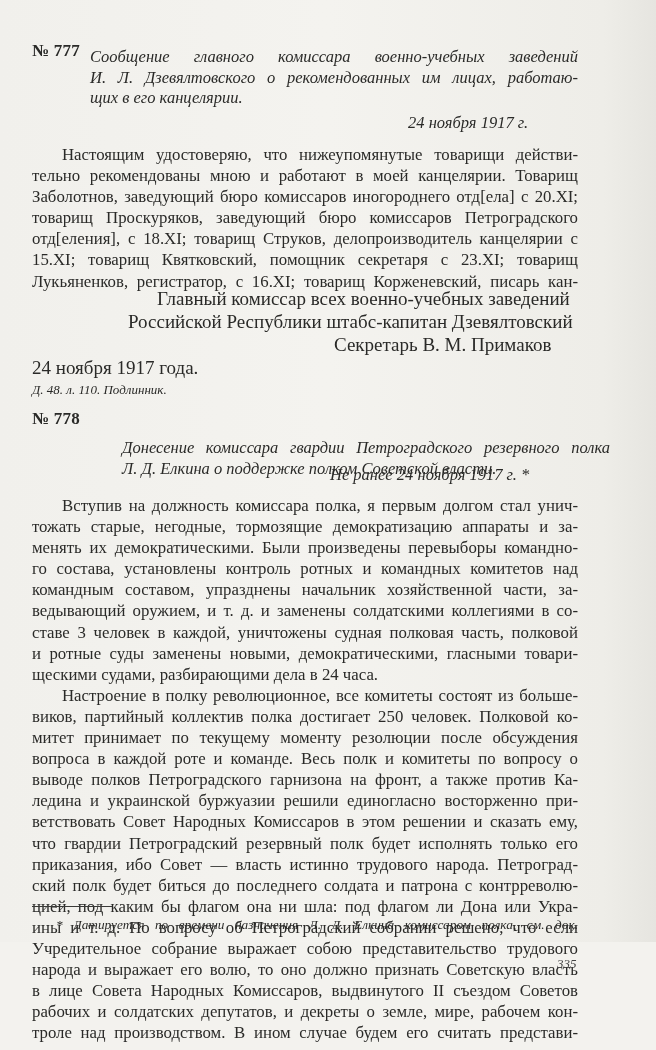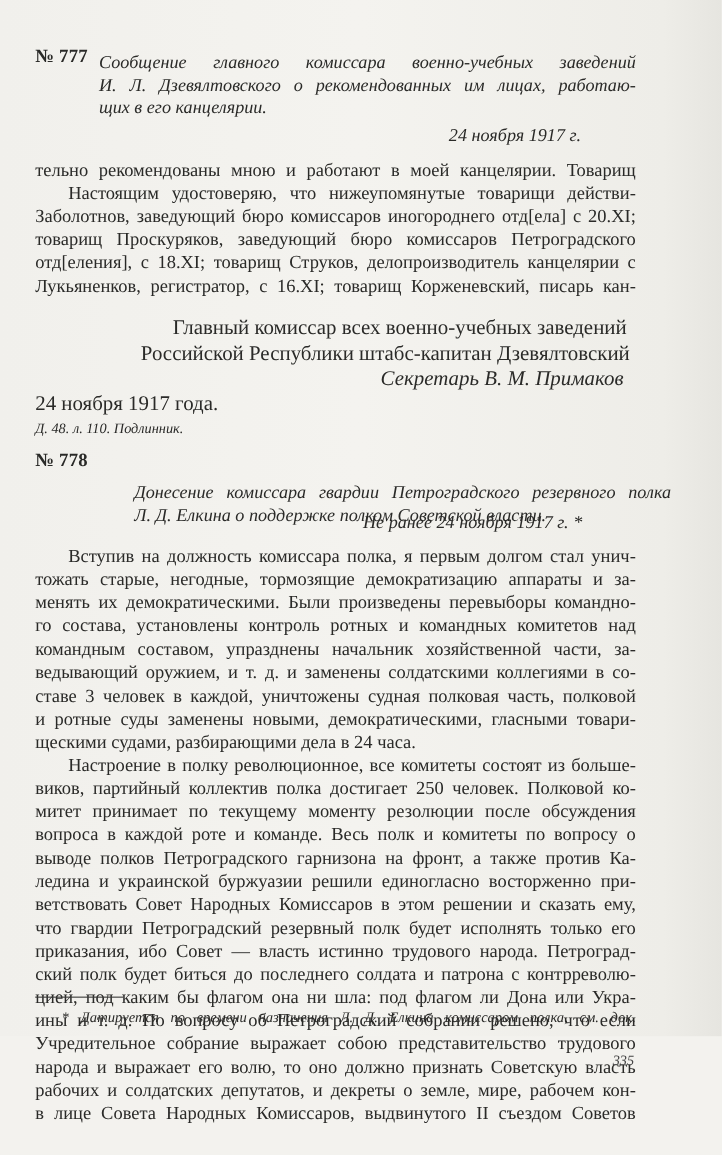--- a/index.html
+++ b/index.html
@@ -127,31 +127,32 @@
 
   <div class="doc-title" style="top:47px;">
     <span class="ln">Сообщение главного комиссара военно-учебных заведений</span>
     <span class="ln">И. Л. Дзевялтовского о рекомендованных им лицах, работаю-</span>
     <span class="ln last">щих в его канцелярии.</span>
   </div>
 
   <div class="doc-date" style="left:408px; top:113px;">24 ноября 1917 г.</div>
 
   <div class="body-text" style="top:144px;">
+    <span class="ln indent">Настоящим удостоверяю, что нижеупомянутые товарищи действи-</span>
     <span class="ln">тельно рекомендованы мною и работают в моей канцелярии. Товарищ</span>
-    <span class="ln indent">Настоящим удостоверяю, что нижеупомянутые товарищи действи-</span>
     <span class="ln">Заболотнов, заведующий бюро комиссаров иногороднего отд[ела] с 20.XI;</span>
     <span class="ln">товарищ Проскуряков, заведующий бюро комиссаров Петроградского</span>
     <span class="ln">отд[еления], с 18.XI; товарищ Струков, делопроизводитель канцелярии с</span>
+    <span class="ln">15.XI; товарищ Квятковский, помощник секретаря с 23.XI; товарищ</span>
     <span class="ln">Лукьяненков, регистратор, с 16.XI; товарищ Корженевский, писарь кан-</span>
   </div>
 
   <div class="signature" style="left:157px; top:288px;">Главный комиссар всех военно-учебных заведений</div>
   <div class="signature" style="left:128px; top:311px;">Российской Республики штабс-капитан Дзевялтовский</div>
-  <div class="signature" style="left:346px; top:334px;font-style:italic;">Секретарь В. М. Примаков</div>
+  <div class="signature" style="left:334px; top:334px;">Секретарь В. М. Примаков</div>
   <div class="signature" style="left:32px; top:357px;">24 ноября 1917 года.</div>
 
   <div class="source-note" style="top:382px;">Д. 48. л. 110. Подлинник.</div>
 
   <div class="doc-number" style="top:409px;">№ 778</div>
 
   <div class="doc-title" style="top:438px;margin-left:32px;">
     <span class="ln">Донесение комиссара гвардии Петроградского резервного полка</span>
     <span class="ln last">Л. Д. Елкина о поддержке полком Советской власти.</span>
   </div>
@@ -175,22 +176,23 @@
     <span class="ln">выводе полков Петроградского гарнизона на фронт, а также против Ка-</span>
     <span class="ln">ледина и украинской буржуазии решили единогласно восторженно при-</span>
     <span class="ln">ветствовать Совет Народных Комиссаров в этом решении и сказать ему,</span>
     <span class="ln">что гвардии Петроградский резервный полк будет исполнять только его</span>
     <span class="ln">приказания, ибо Совет — власть истинно трудового народа. Петроград-</span>
     <span class="ln">ский полк будет биться до последнего солдата и патрона с контрреволю-</span>
     <span class="ln">цией, под каким бы флагом она ни шла: под флагом ли Дона или Укра-</span>
     <span class="ln">ины и т. д. По вопросу об Петроградский собрании решено, что если</span>
     <span class="ln">Учредительное собрание выражает собою представительство трудового</span>
     <span class="ln">народа и выражает его волю, то оно должно признать Советскую власть</span>
+    <span class="ln">в лице Совета Народных Комиссаров, выдвинутого II съездом Советов</span>
     <span class="ln">рабочих и солдатских депутатов, и декреты о земле, мире, рабочем кон-</span>
-    <span class="ln">в лице Совета Народных Комиссаров, выдвинутого II съездом Советов</span>
+    <span class="ln">троле над производством. В ином случае будем его считать представи-</span>
   </div>
 
   <div class="footnote-rule"></div>
   <div class="footnote">
     <span class="ln indent">* Датируется по времени назначения Л. Д. Елкина комиссаром полка, см. док.</span>
   </div>
 
   <div class="page-number">335</div>
 </div>
 

